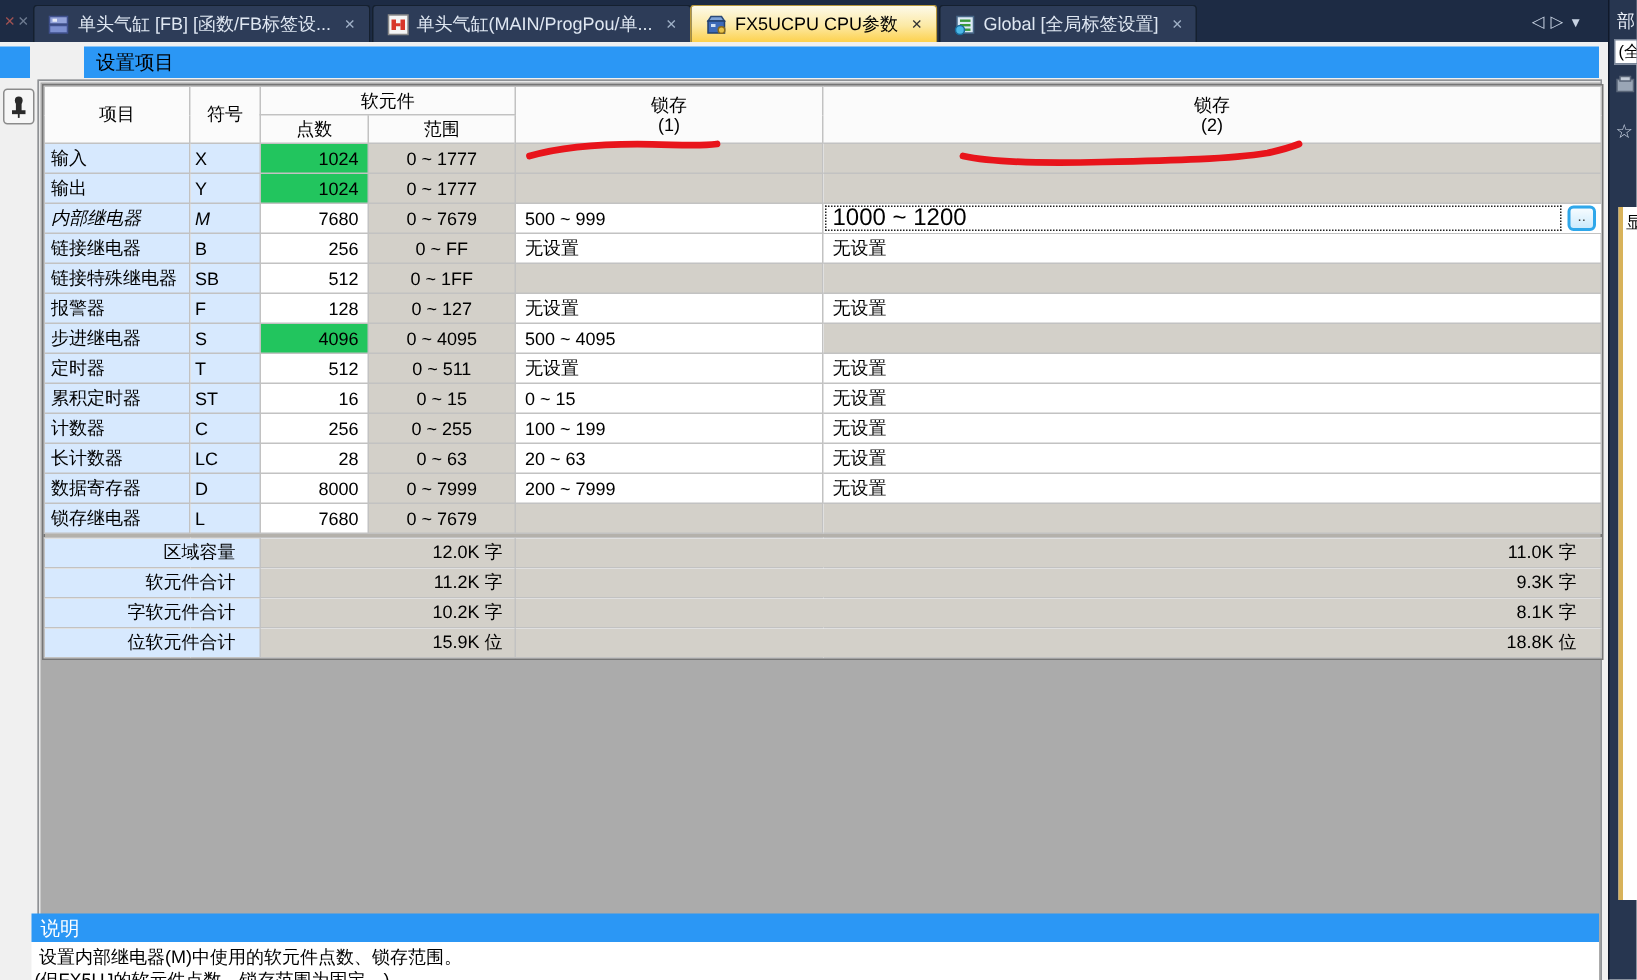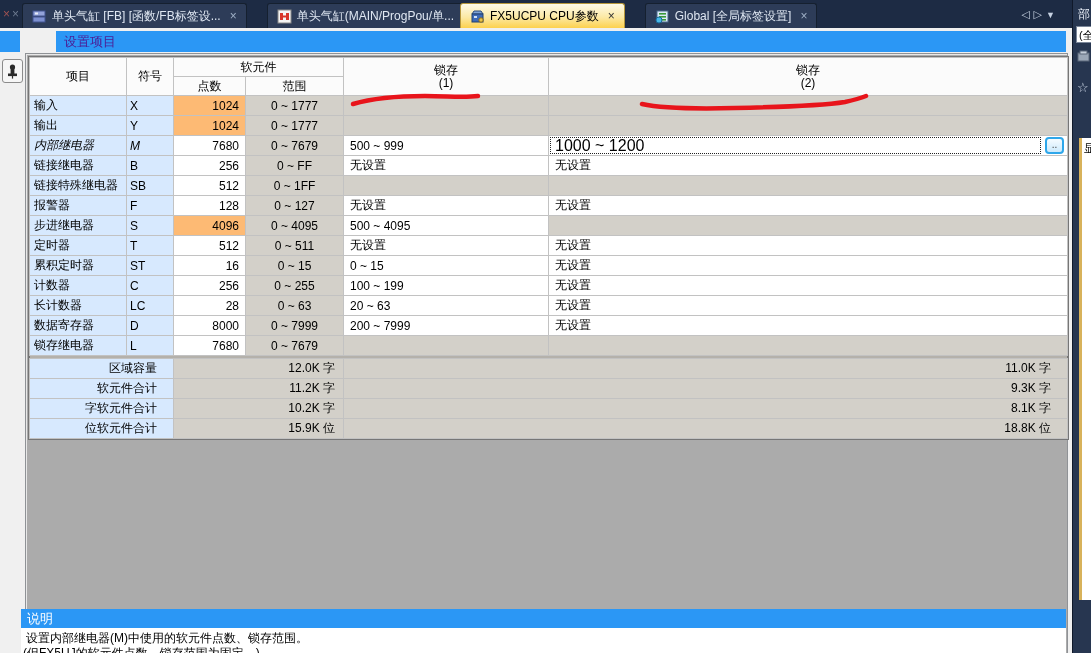--- a/index.html
+++ b/index.html
@@ -7,21 +7,21 @@
     font-family:"Liberation Sans","DejaVu Sans",sans-serif; background:#f0f0f0; }
 
   
   .tabbar { position:absolute; left:0; top:0; width:1091px; height:28px;
     background:#1d2b44; }
   .tab-frag-x { position:absolute; top:7px; font-size:12px; }
   .tab-group { position:absolute; top:3px; display:flex; height:25px; }
   .tab { display:flex; align-items:center; gap:5px; padding:0 9px; height:25px;
     background:#2d3c58; border:1px solid #15202f; border-bottom:none;
     border-radius:3px 3px 0 0; color:#dfe7f2; font-size:12px; white-space:nowrap;
-    margin-right:20px; }
+    margin-right:1px; }
   .tab .closex { color:#9fb0c6; font-size:12px; margin-left:4px; }
   .tab.active { background:linear-gradient(#fdfae9,#fce9a4 55%,#fdd14e);
     color:#000; border-color:#b7983c; }
   .tab.active .closex { color:#333; }
   .tab-nav { position:absolute; right:32px; top:8px; color:#c7d2e2; font-size:11px;
     letter-spacing:4px; }
   .tabicon { width:15px; height:15px; flex:0 0 15px; }
 
   
   .left-rail { position:absolute; left:0; top:28px; width:25px; height:625px;
@@ -40,41 +40,41 @@
     background:#fff; border:1px solid #7a8699; color:#000; font-size:11px;
     line-height:16px; padding-left:2px; overflow:hidden; }
   .rp-icon { position:absolute; left:4px; top:50px; }
   .rp-star { position:absolute; left:4px; top:80px; color:#cfd9e8; font-size:13px; }
   .rp-white { position:absolute; left:6px; top:138px; width:13px; height:462px;
     background:#fff; border-left:3px solid #d8b25a; }
   .rp-tab-label { color:#000; font-size:11px; padding:3px 0 0 2px; }
 
   
   .doc-title-bar { position:absolute; left:56px; top:31px; width:1010px; height:21px;
-    background:#2b97f5; color:#4c1d95; font-size:13px; line-height:21px;
+    background:#2b97f5; color:#000000; font-size:13px; line-height:21px;
     padding-left:8px; }
   .doc-container { position:absolute; left:25px; top:53px; width:1043px; height:613px;
     background:#ababab; border:1px solid #8f9296; box-shadow:inset 1px 1px 0 #e8e8e8; }
 
   
   table.grid { position:absolute; left:3px; top:3px; border-collapse:collapse;
     background:#fff; font-size:12px; table-layout:fixed; width:1038px; }
   table.grid td, table.grid th { border:1px solid #c2c2c2; overflow:hidden;
     white-space:nowrap; font-weight:normal; color:#000; }
   table.grid { border:1px solid #767676; outline:1px solid #767676; }
   th { background:#fbfbfb; text-align:center; height:19px; }
   th.major, td.major { border-right-color:#9b9b9b; }
   th.hdr2 { line-height:13px; }
   tr.data-row { height:20px; }
   td.cell-item { background:#d7e9fe; padding-left:4px; }
   td.cell-sym  { background:#d7e9fe; padding-left:3px; }
   td.bold-italic { font-weight:bold; font-style:italic; }
   td.cell-points { text-align:right; padding-right:6px; }
   td.points-edit { background:#fff; color:#0000d8; }
-  td.points-fixed { background:#fdba74; color:#000;padding-left:22px; }
+  td.points-fixed { background:#22c55e; color:#000;padding-left:22px; }
   td.cell-range { background:#d3d0c9; text-align:center; }
   td.cell-latch { background:#fff; padding-left:6px; }
   td.latch-gray { background:#d3d0c9; }
   td.latch-blue { color:#0000d8; }
   td.latch-black { color:#000; }
   td.latch-edit { padding:0; position:relative; }
   .edit-box { position:absolute; left:1px; top:1px; right:26px; bottom:1px;
     border:1px dotted #222; background:#fff; color:#000; font-size:16px;
     line-height:16px; padding-left:4px; }
   .browse-button { position:absolute; right:3px; top:1px; width:19px; height:17px;

